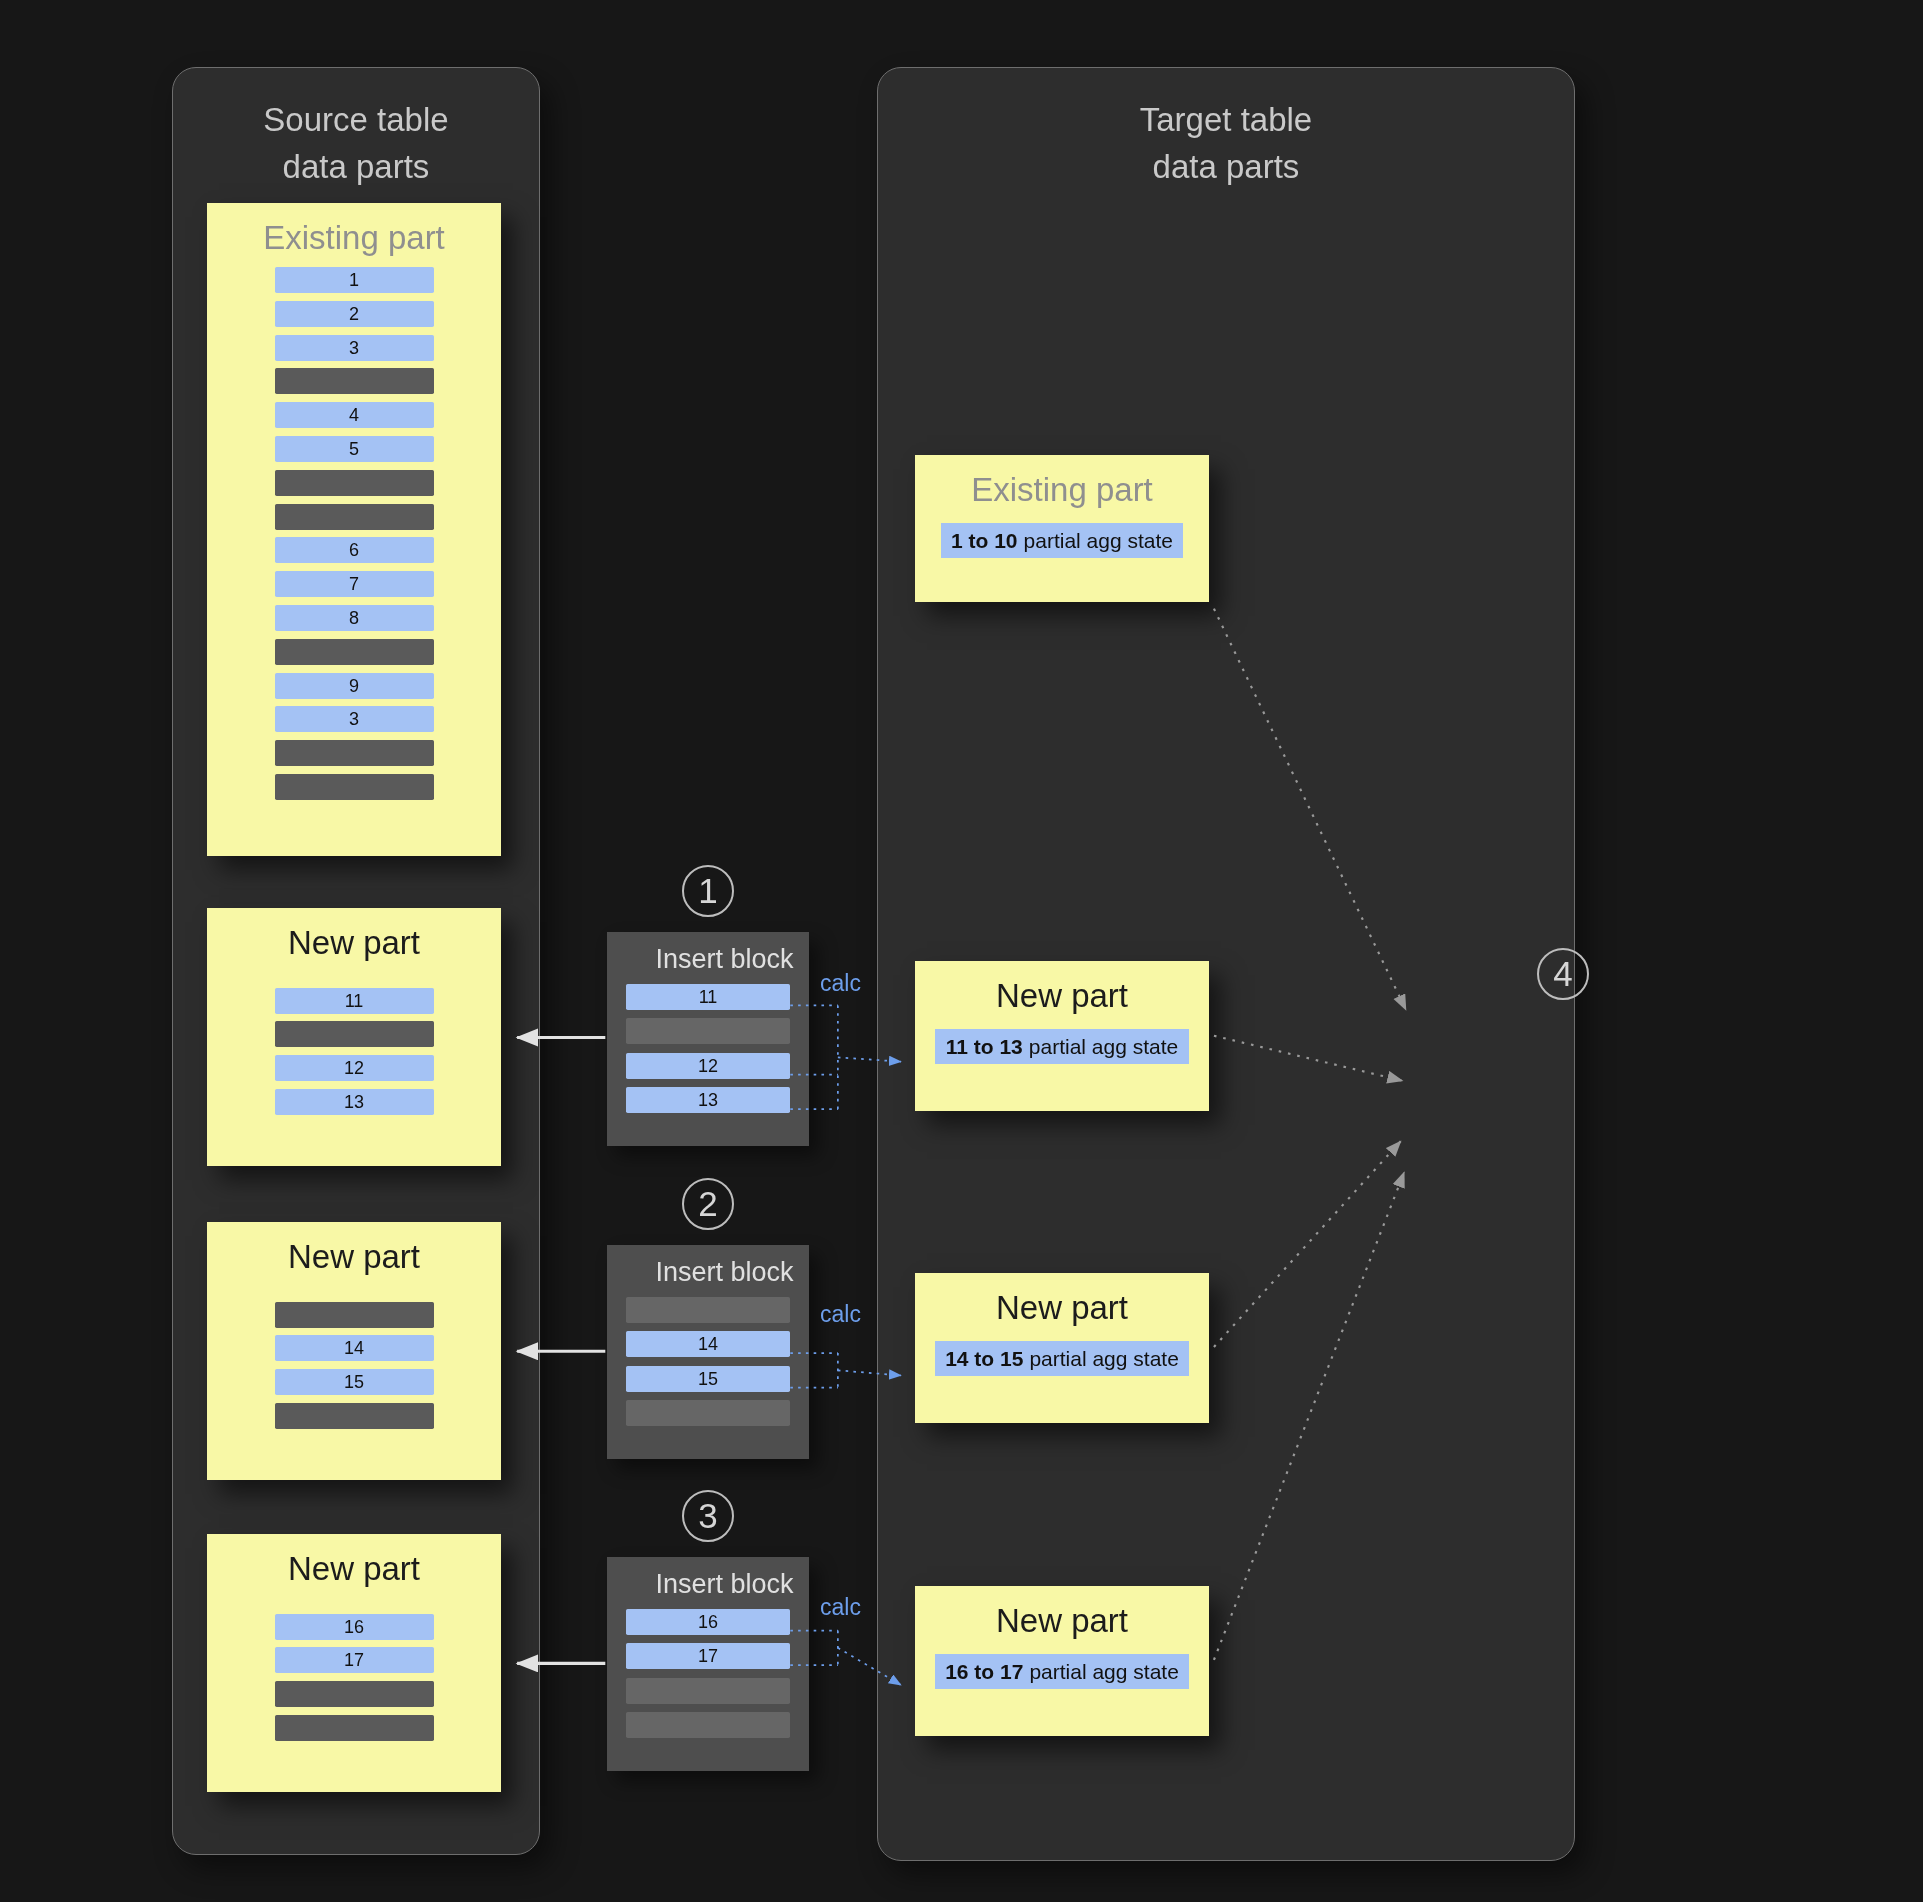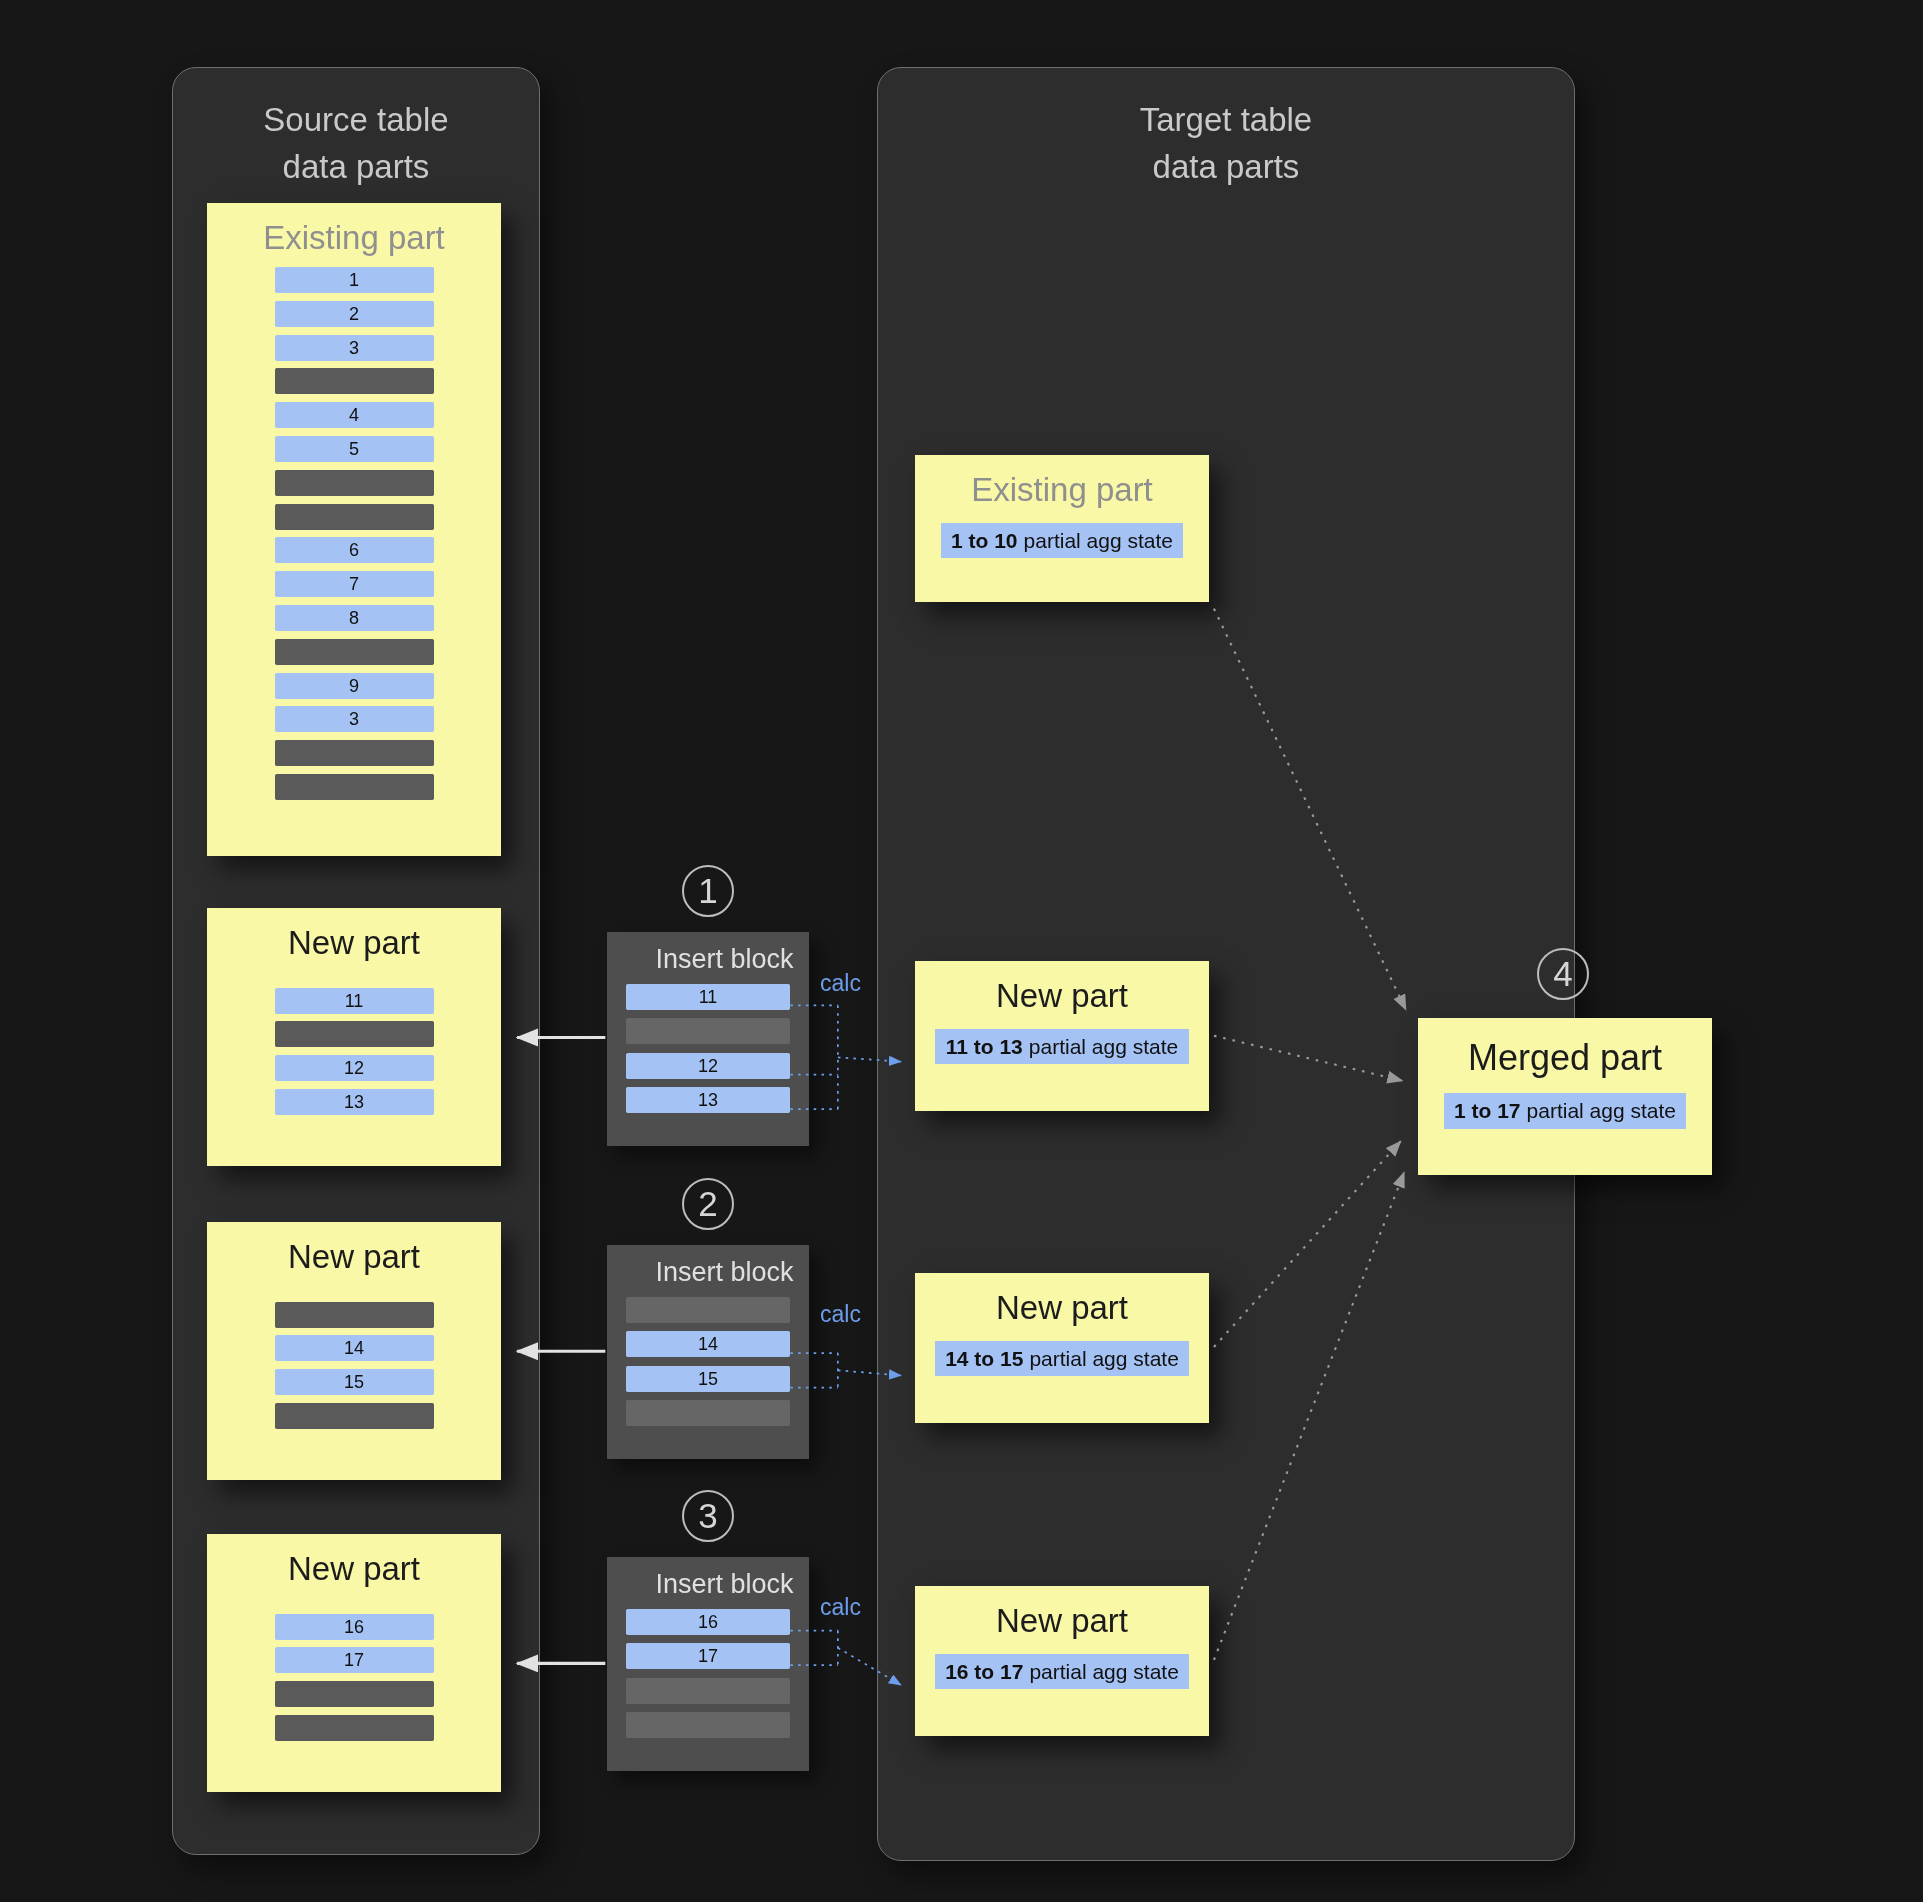--- a/index.html
+++ b/index.html
@@ -151,26 +151,20 @@
       </div>
     </div>
 
     <div class="tcard t-np3">
       <div class="card-title">New part</div>
       <div class="badge-wrap">
         <span class="badge"><b>16 to 17</b><span>partial agg state</span></span>
       </div>
     </div>
 
-    <div class="tcard t-merged">
-      <div class="card-title">Merged part</div>
-      <div class="badge-wrap">
-        <span class="badge"><b>1 to 17</b><span>partial agg state</span></span>
-      </div>
-    </div>
   </div>
 
   <div class="insert-block ib1">
     <div class="ib-title">Insert block</div>
     <div class="rows">
         <div class="row blue">11</div>
         <div class="row gray"></div>
         <div class="row blue">12</div>
         <div class="row blue">13</div>
       </div>

